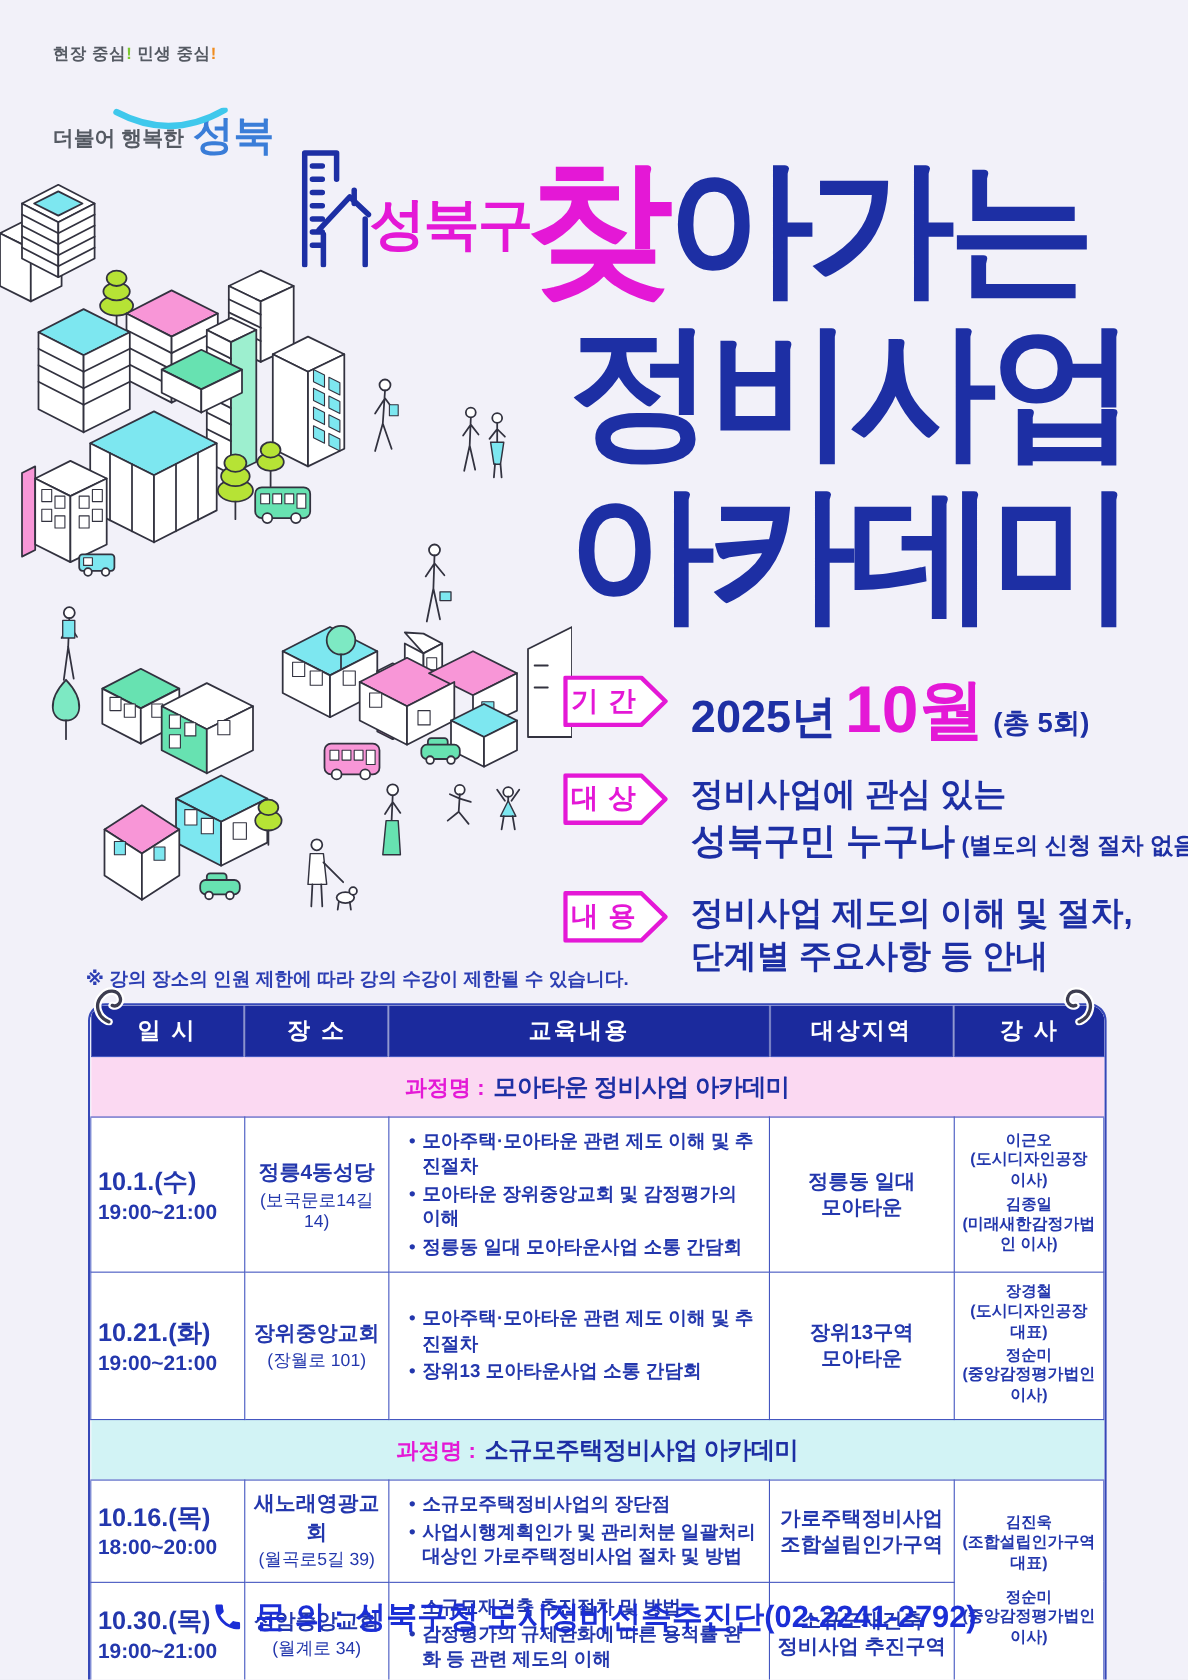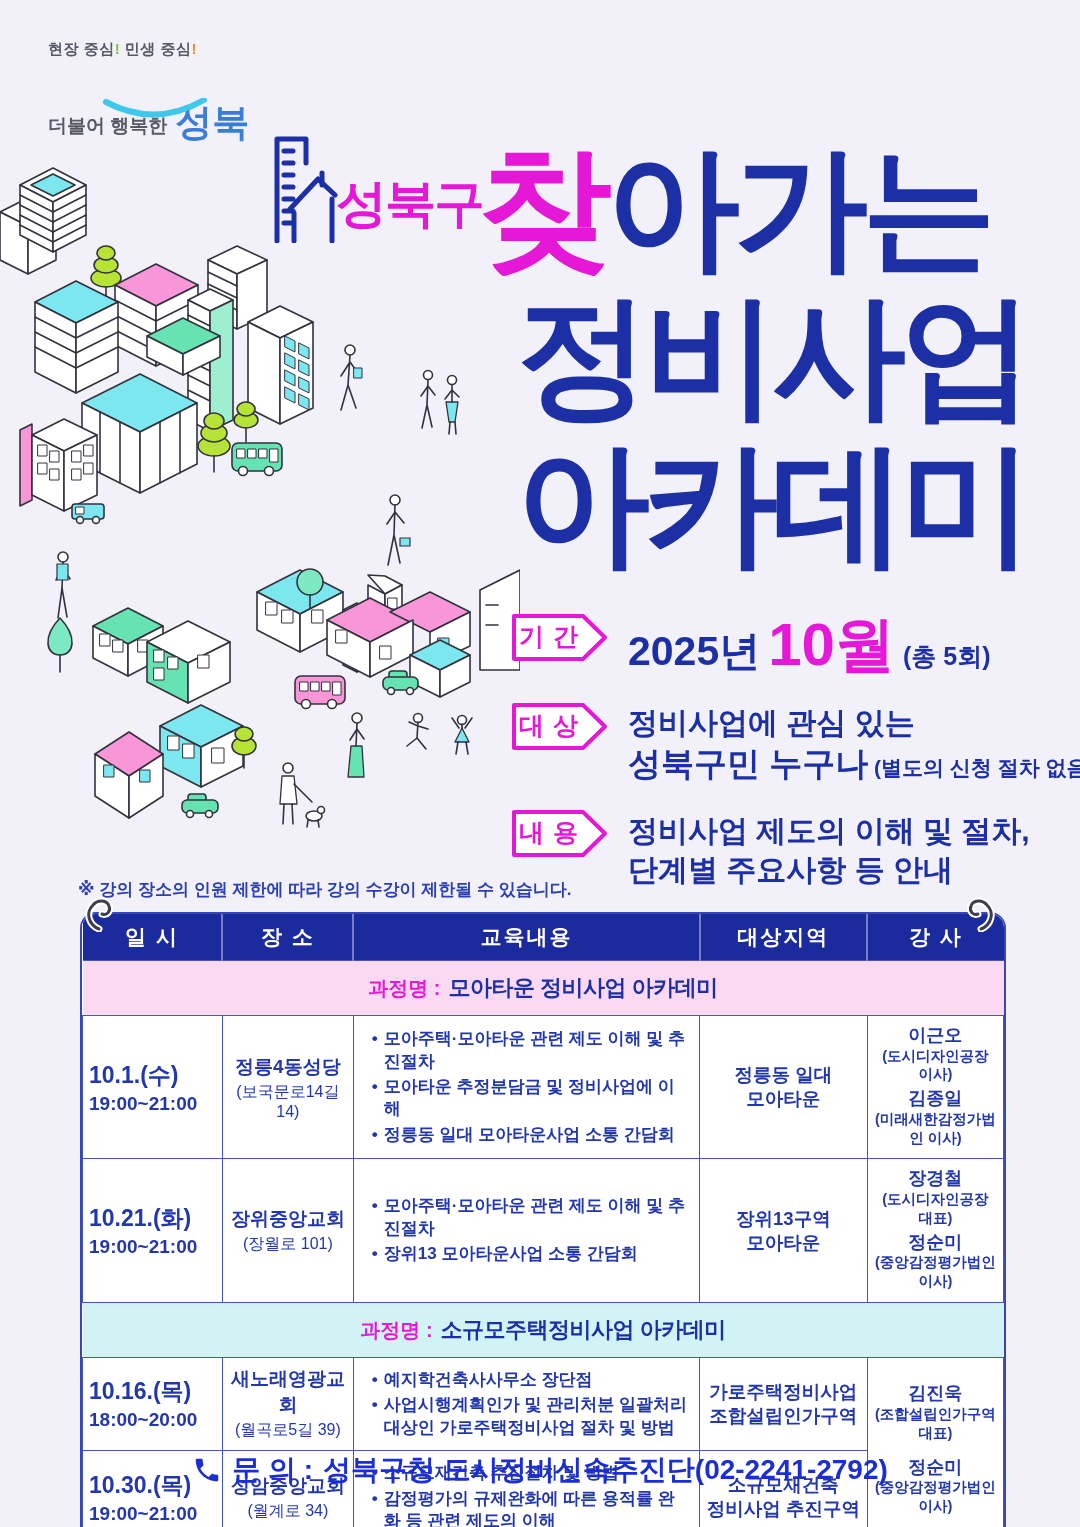--- a/index.html
+++ b/index.html
@@ -52,21 +52,21 @@
   .band td{background:#fbd9f2; text-align:center; padding:12px 4px; border-left:none; border-right:none;}
   .band-cyan td{background:#d2f3f5;}
   .band .lbl{color:#e418d6; font-weight:800; font-size:20px; margin-right:8px;}
   .band .ttl{color:#1d2fa4; font-weight:900; font-size:22px; letter-spacing:-.5px;}
   .c-date{} .d-date{font-size:23px; font-weight:800;} .d-time{font-size:19px; font-weight:700; margin-top:2px;}
   .c-place{text-align:center;} .p-name{font-size:19px; font-weight:700;} .p-addr{font-size:16px; margin-top:2px;}
   ul.bullets{margin:0; padding:0 2px 0 12px; list-style:none;}
   .bullets li{font-size:17px; line-height:1.32; position:relative; padding-left:12px; margin:3px 0; text-align:left; font-weight:600;}
   .bullets li::before{content:"•"; position:absolute; left:0;}
   .c-area{text-align:center;} .area-strong{font-weight:800; font-size:18.5px; line-height:1.3;}
-  .c-lect{text-align:center;} .lect-name{font-weight:800; font-size:18px; line-height:1.25;}
+  .c-lect{text-align:center;} .lect-name{font-weight:800; font-size:14px; line-height:1.25;}
   .lect-org{font-size:14.5px; font-weight:600; line-height:1.3; margin-bottom:3px;}
   .ring{position:absolute; z-index:5;}
   
   .footer{position:absolute; top:1451px; left:0; width:100%; display:flex; justify-content:center; align-items:center; gap:10px;
     color:#1b2ed6; font-size:28px; font-weight:700;}
   .footer .f-lbl{font-weight:900;}
   
   .city{position:absolute; left:0; top:150px;}
 </style>
 </head>
@@ -428,21 +428,21 @@
               <div class="d-date">10.1.(수)</div>
               <div class="d-time">19:00~21:00</div>
             </td>
           <td class="c-place">
               <div class="p-name">정릉4동성당</div>
               <div class="p-addr">(보국문로14길 14)</div>
             </td>
           <td>
               <ul class="bullets">
             <li>모아주택·모아타운 관련 제도 이해 및 추진절차</li>
-            <li>모아타운 추정분담금 및 정비사업에 이해</li>
+            <li>모아타운 장위중앙교회 및 감정평가의 이해</li>
             <li>정릉동 일대 모아타운사업 소통 간담회</li>
           </ul>
             </td>
           <td class="c-area">
               <div class="area-strong">정릉동 일대</div>
               <div class="area-strong">모아타운</div>
             </td>
           <td class="c-lect">
             <div class="lect-name">이근오</div>
             <div class="lect-org">(도시디자인공장 이사)</div>
@@ -483,21 +483,21 @@
           <td class="c-date">
               <div class="d-date">10.16.(목)</div>
               <div class="d-time">18:00~20:00</div>
             </td>
           <td class="c-place">
               <div class="p-name">새노래영광교회</div>
               <div class="p-addr">(월곡로5길 39)</div>
             </td>
           <td>
               <ul class="bullets">
-            <li>예지학건축사사무소 장단점</li>
+            <li>소규모주택정비사업의 장단점</li>
             <li>사업시행계획인가 및 관리처분 일괄처리 대상인 가로주택정비사업 절차 및 방법</li>
           </ul>
             </td>
           <td class="c-area">
               <div class="area-strong">가로주택정비사업</div>
               <div class="area-strong">조합설립인가구역</div>
             </td>
           <td class="c-lect" rowspan="2">
             <div class="lect-name">김진욱</div>
             <div class="lect-org">(조합설립인가구역 대표)</div>

